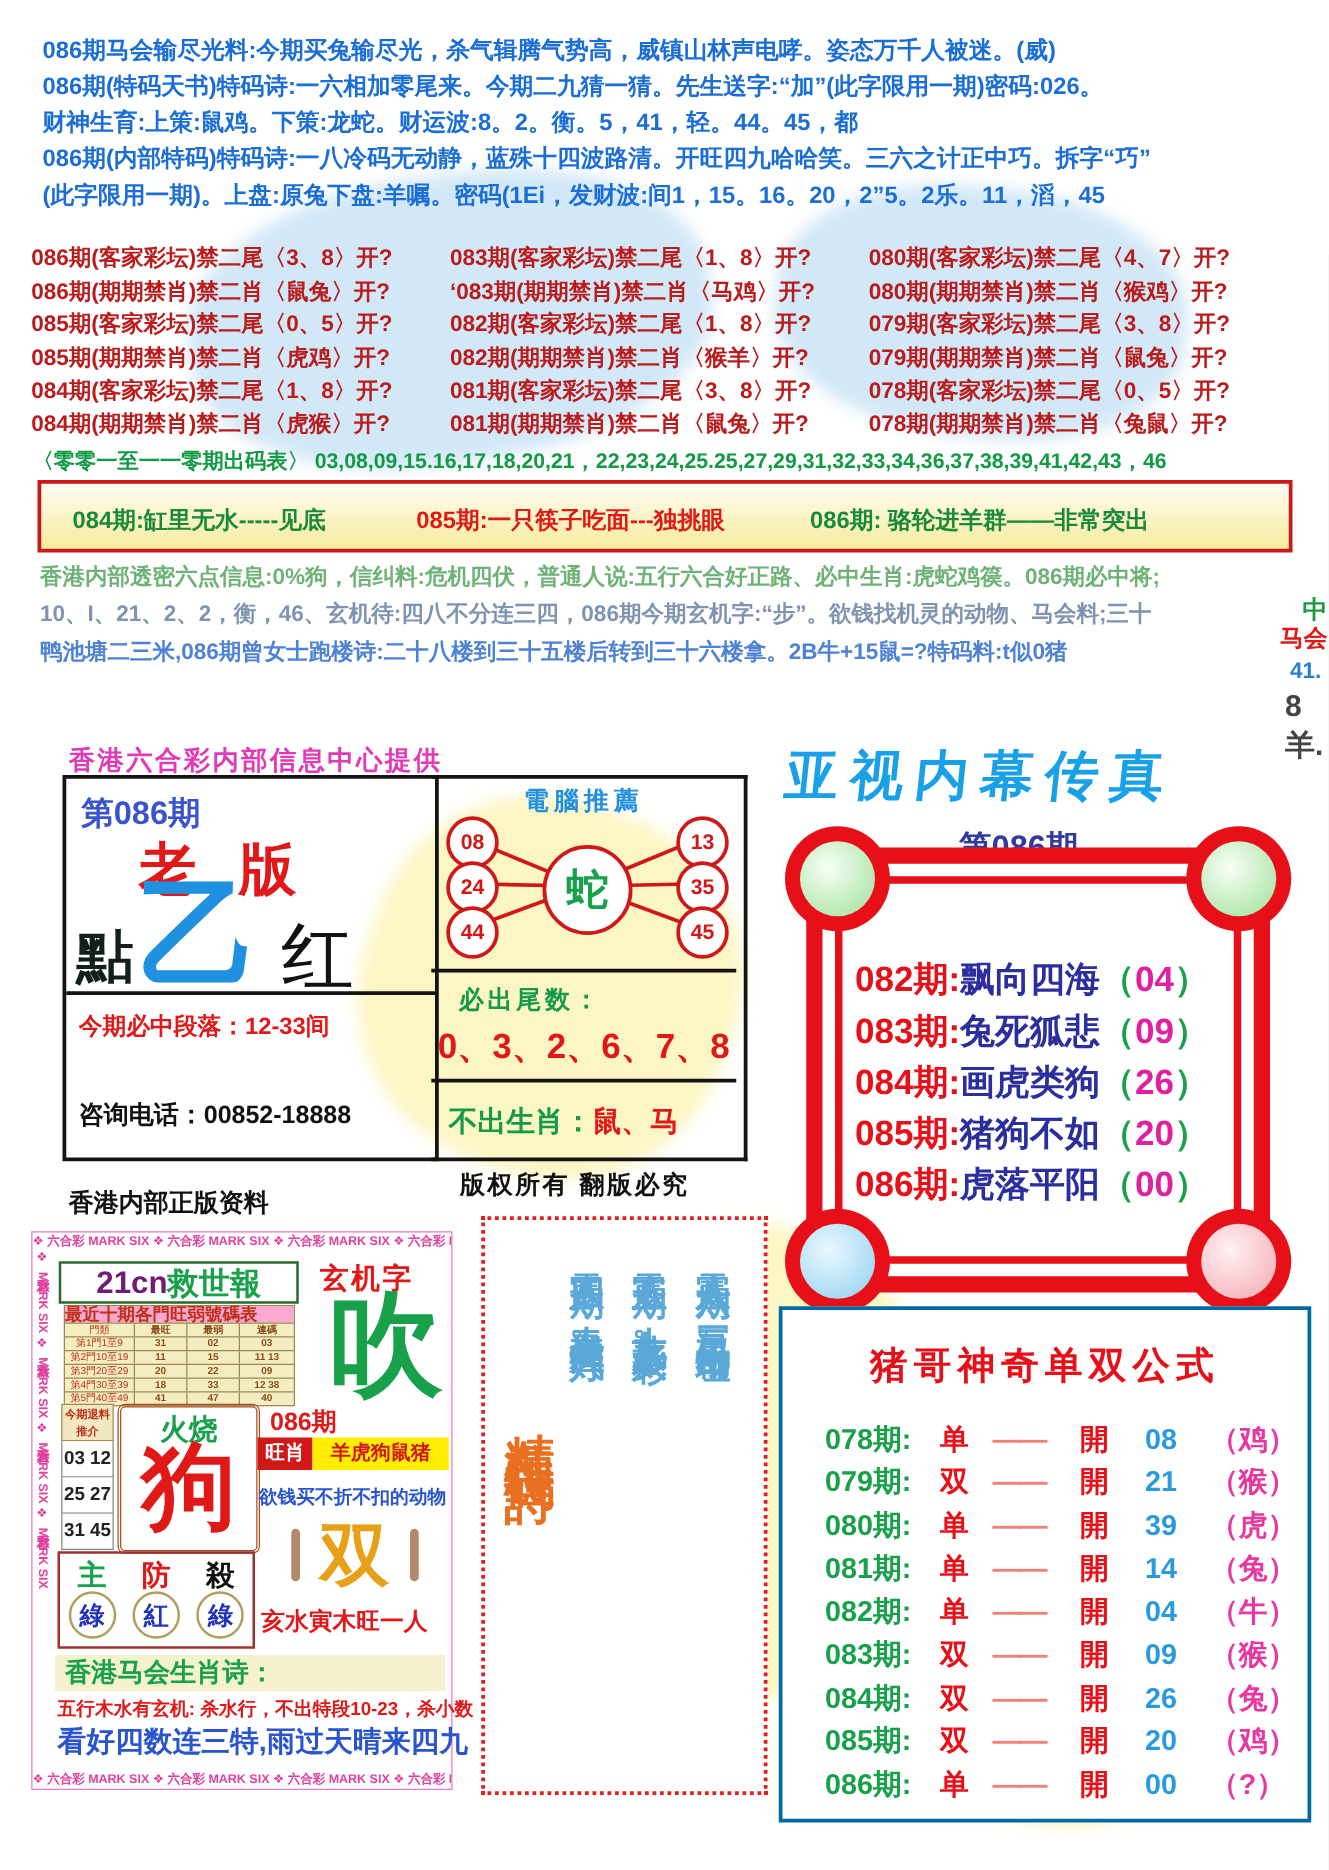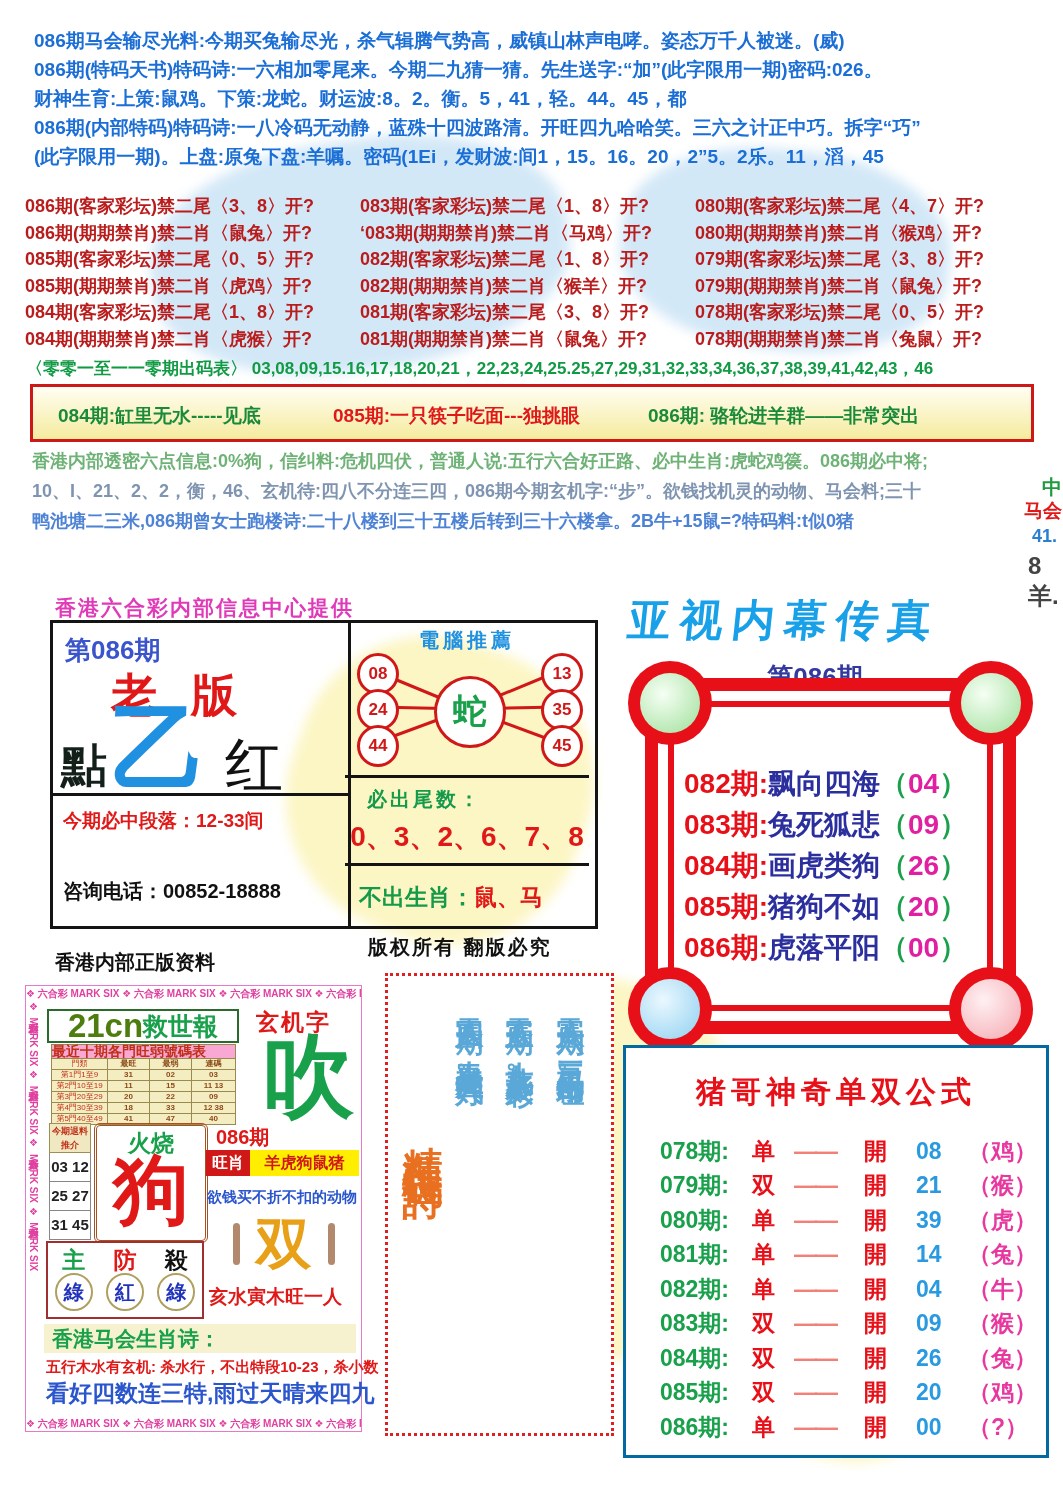--- a/index.html
+++ b/index.html
@@ -207,21 +207,21 @@
       </div>
   </div>
 
   <div class="abs bl-box">
     <div class="marksix" style="left:0;top:0;width:335px;height:15px;line-height:15px;">❖ 六合彩 MARK SIX ❖ 六合彩 MARK SIX ❖ 六合彩 MARK SIX ❖ 六合彩 MARK SIX</div>
     <div class="marksix" style="left:0;bottom:0;width:335px;height:15px;line-height:15px;">❖ 六合彩 MARK SIX ❖ 六合彩 MARK SIX ❖ 六合彩 MARK SIX ❖ 六合彩 MARK SIX</div>
     <div class="marksix" style="left:0;top:15px;width:15px;height:413px;writing-mode:vertical-rl;line-height:15px;">❖ 六合彩 MARK SIX ❖ 六合彩 MARK SIX ❖ 六合彩 MARK SIX ❖ 六合彩 MARK SIX</div>
     <div class="bl-content">
 
       <div class="abs" style="left:3px;top:7px;width:188px;height:30px;border:2px solid #2a6a2a;display:flex;align-items:center;justify-content:center;">
-        <span class="b" style="color:#4d7c0f;font-size:33px;">21cn</span>
+        <span class="b" style="color:#701a75;font-size:25px;">21cn</span>
         <span class="b" style="color:#18a04a;font-size:25px;">救世報</span>
       </div>
       <div class="abs b" style="left:212px;top:5px;color:#e01818;font-size:23px;letter-spacing:2px;">玄机字</div>
       <div class="abs b" style="left:218px;top:28px;color:#18a04a;font-size:92px;line-height:1;">吹</div>
 
       <div class="tbl">
         <div class="tbl-title">最近十期各門旺弱號碼表</div>
         <div class="tbl-row">
           <div class="tc0">門類</div>
           <div class="tc1">最旺</div>

